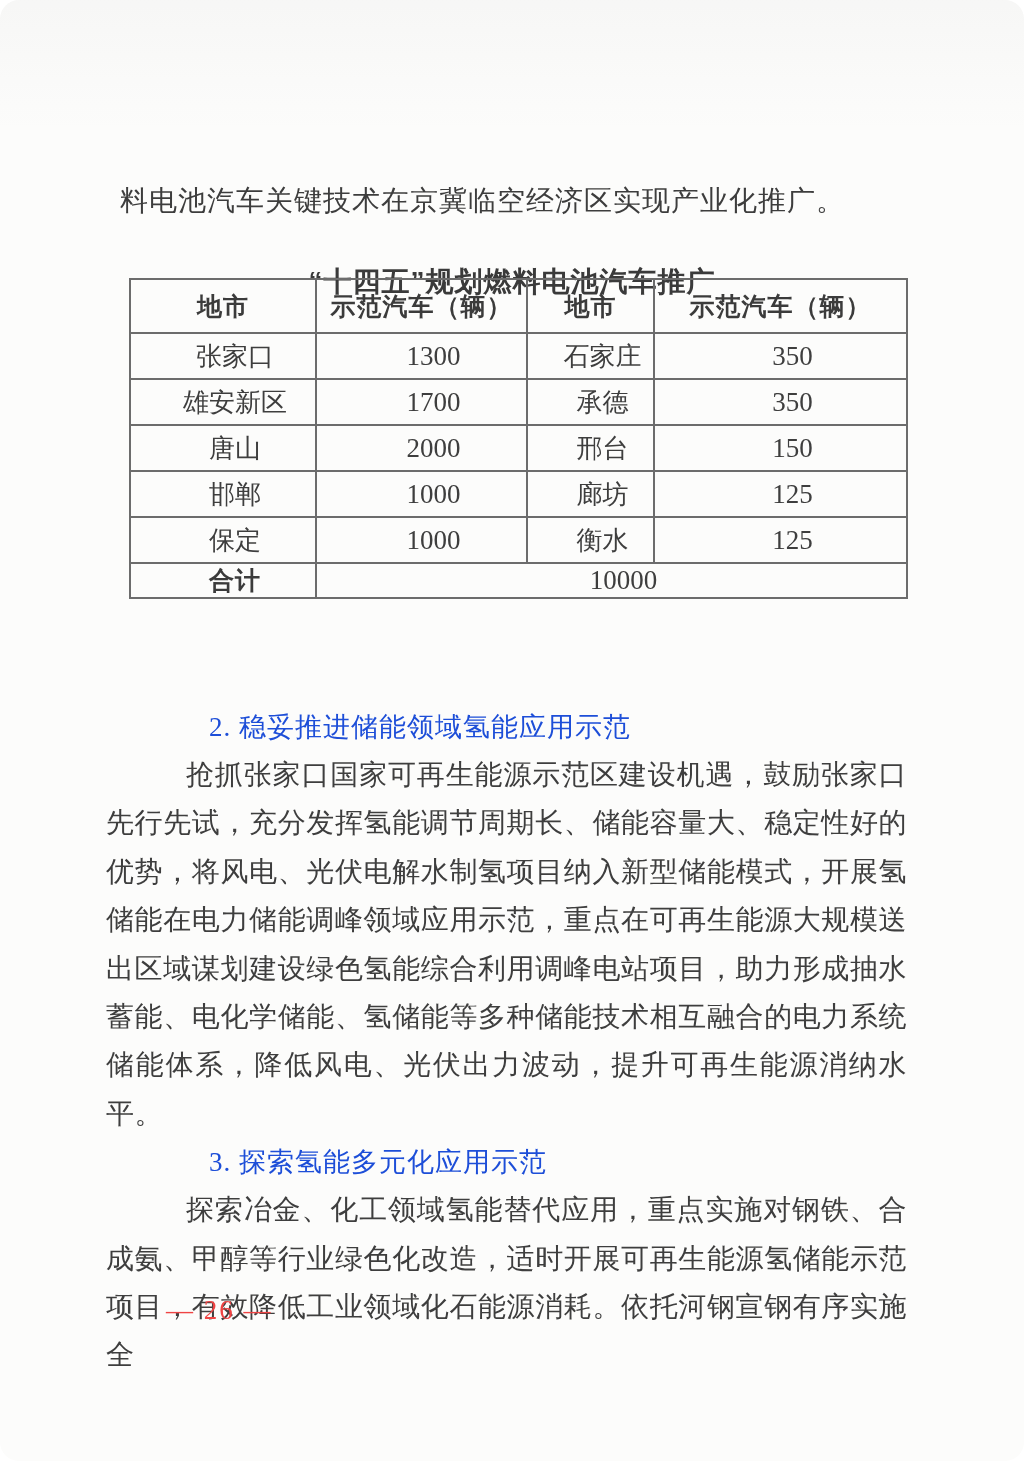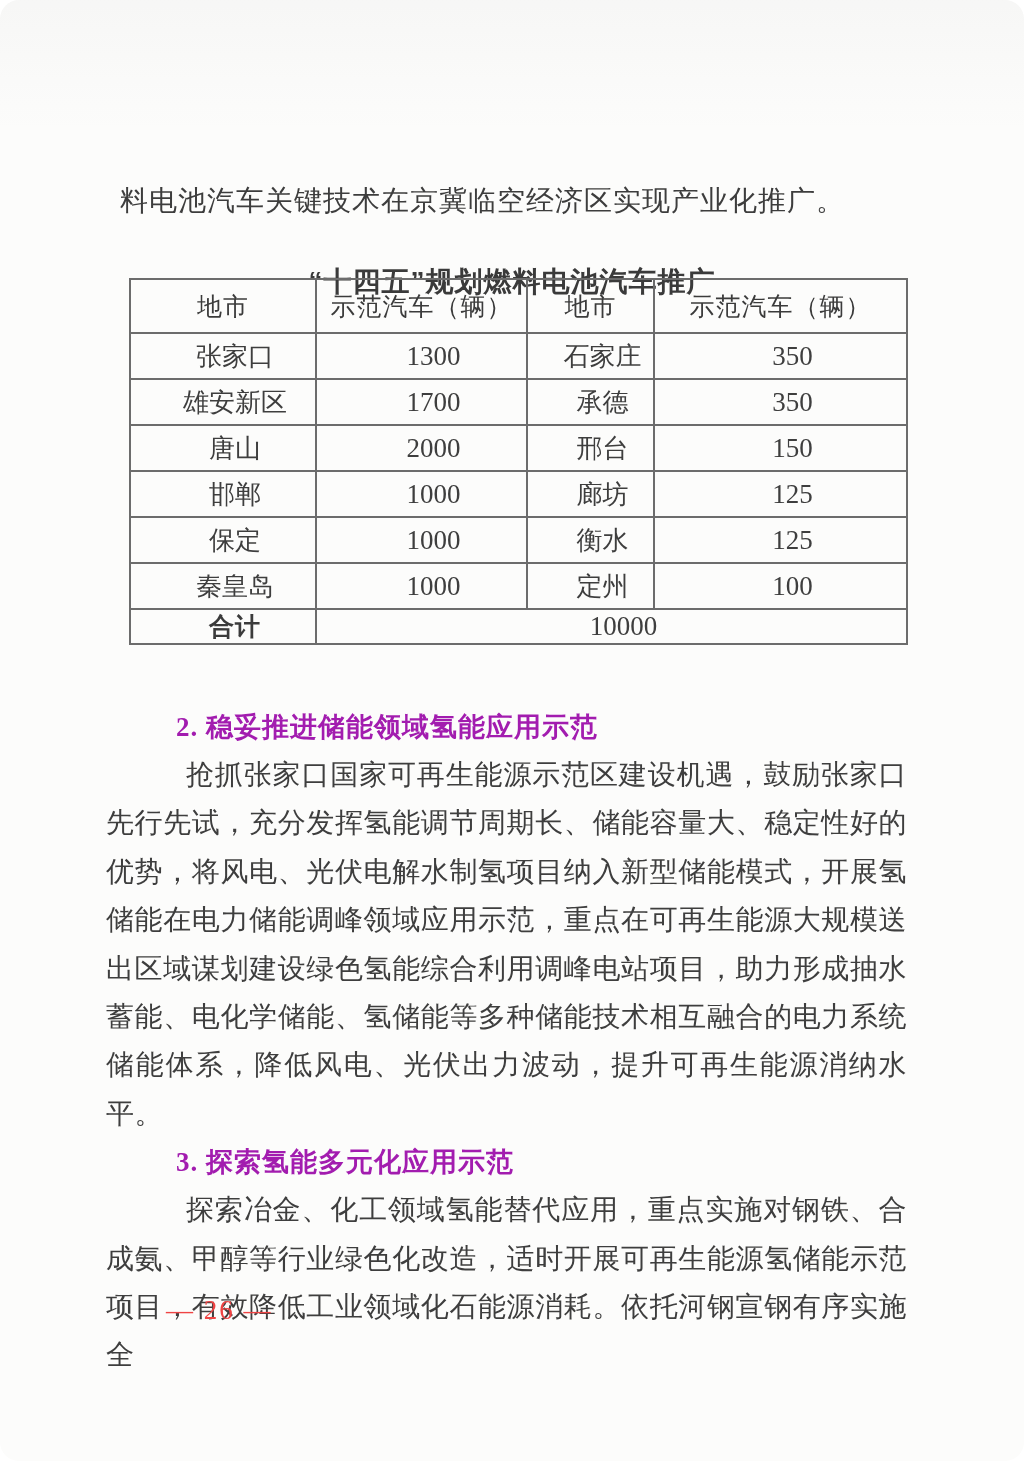--- a/index.html
+++ b/index.html
@@ -58,21 +58,21 @@
   }
   .demo-table th, .demo-table td {
     border: 2px solid #6c6c6c;
     text-align: center;
     vertical-align: middle;
     overflow: hidden;
   }
   .demo-table thead th {
     height: 54px;
     font-family: "Liberation Sans", "DejaVu Sans", sans-serif;
-    font-weight: normal;
+    font-weight: bold;
     font-size: 25px;
     letter-spacing: 1px;
     color: #3b3b3b;
   }
   .demo-table tbody td {
     height: 46px;
     font-size: 26px;
     color: #3e3e3e;
     padding-left: 24px;
   }
@@ -87,27 +87,27 @@
   }
   .demo-table td.total-value-cell { font-size: 27px; margin-left: 20px; }
 
   .body-text {
     position: absolute;
     left: 106px;
     top: 703px;
     width: 801px;
   }
   .section-heading {
-    margin-left: 70px;
+    margin-left: 103px;
     height: 48px;
     line-height: 48px;
     font-size: 27px;
-    font-weight: bold;
+    font-weight: normal;
     letter-spacing: 1px;
-    color: #a21caf;
+    color: #1d4ed8;
     white-space: nowrap;
   }
   .para {
     font-size: 28px;
     line-height: 48.4px;
     letter-spacing: 0.4px;
     text-align: justify;
     text-justify: inter-ideograph;
     text-indent: 80px;
     color: #3e3e3e;
@@ -171,26 +171,20 @@
         <td class="value-cell">1000</td>
         <td class="city-cell">廊坊</td>
         <td class="value-cell">125</td>
       </tr>
       <tr>
         <td class="city-cell">保定</td>
         <td class="value-cell">1000</td>
         <td class="city-cell">衡水</td>
         <td class="value-cell">125</td>
       </tr>
-      <tr>
-        <td class="city-cell">秦皇岛</td>
-        <td class="value-cell">1000</td>
-        <td class="city-cell">定州</td>
-        <td class="value-cell">100</td>
-      </tr>
       <tr class="total-row">
         <td class="total-label-cell">合计</td>
         <td class="total-value-cell" colspan="3">10000</td>
       </tr>
     </tbody>
   </table>
 
   <div class="body-text">
     <h3 class="section-heading">2. 稳妥推进储能领域氢能应用示范</h3>
     <p class="para">抢抓张家口国家可再生能源示范区建设机遇，鼓励张家口先行先试，充分发挥氢能调节周期长、储能容量大、稳定性好的优势，将风电、光伏电解水制氢项目纳入新型储能模式，开展氢储能在电力储能调峰领域应用示范，重点在可再生能源大规模送出区域谋划建设绿色氢能综合利用调峰电站项目，助力形成抽水蓄能、电化学储能、氢储能等多种储能技术相互融合的电力系统储能体系，降低风电、光伏出力波动，提升可再生能源消纳水平。</p>

